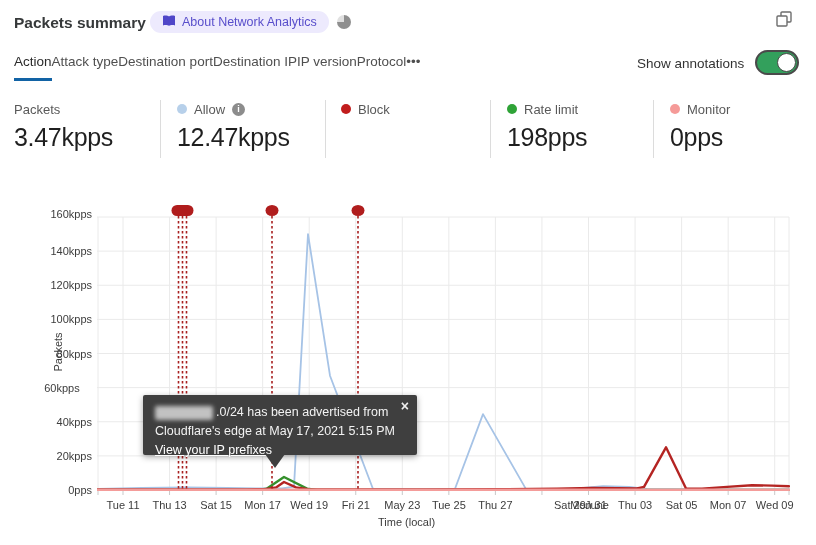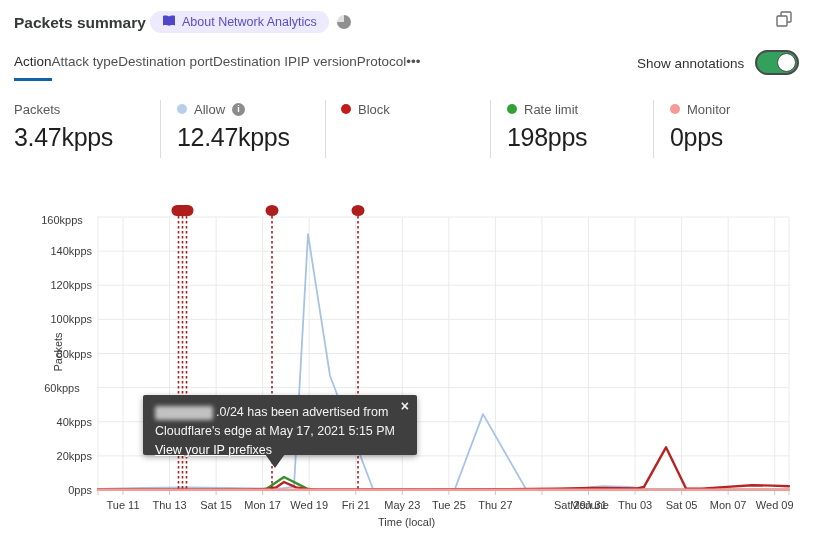--- a/index.html
+++ b/index.html
@@ -126,21 +126,21 @@
     <div class="stat-label">
         <span class="stat-dot" style="background: rgb(245, 154, 152);"></span>
         <span>Monitor</span>
       </div>
     <div class="stat-value">0pps</div>
   </div>
 
   <div class="yaxis-title">Packets</div>
   <div class="xaxis-title">Time (local)</div>
   <div id="ylabels">
-      <div class="ylab" style="left: 32px; top: 214px; text-align: center;">160kpps</div>
+      <div class="ylab" style="left: 32px; top: 208px;">160kpps</div>
       <div class="ylab" style="left: 32px; top: 245.125px;">140kpps</div>
       <div class="ylab" style="left: 32px; top: 279.25px;">120kpps</div>
       <div class="ylab" style="left: 32px; top: 313.375px;">100kpps</div>
       <div class="ylab" style="left: 32px; top: 347.5px;">80kpps</div>
       <div class="ylab" style="left: 32px; top: 381.625px; text-align: center;">60kpps</div>
       <div class="ylab" style="left: 32px; top: 415.75px;">40kpps</div>
       <div class="ylab" style="left: 32px; top: 449.875px;">20kpps</div>
       <div class="ylab" style="left: 32px; top: 484px;">0pps</div>
     </div>
   <div id="xlabels">

